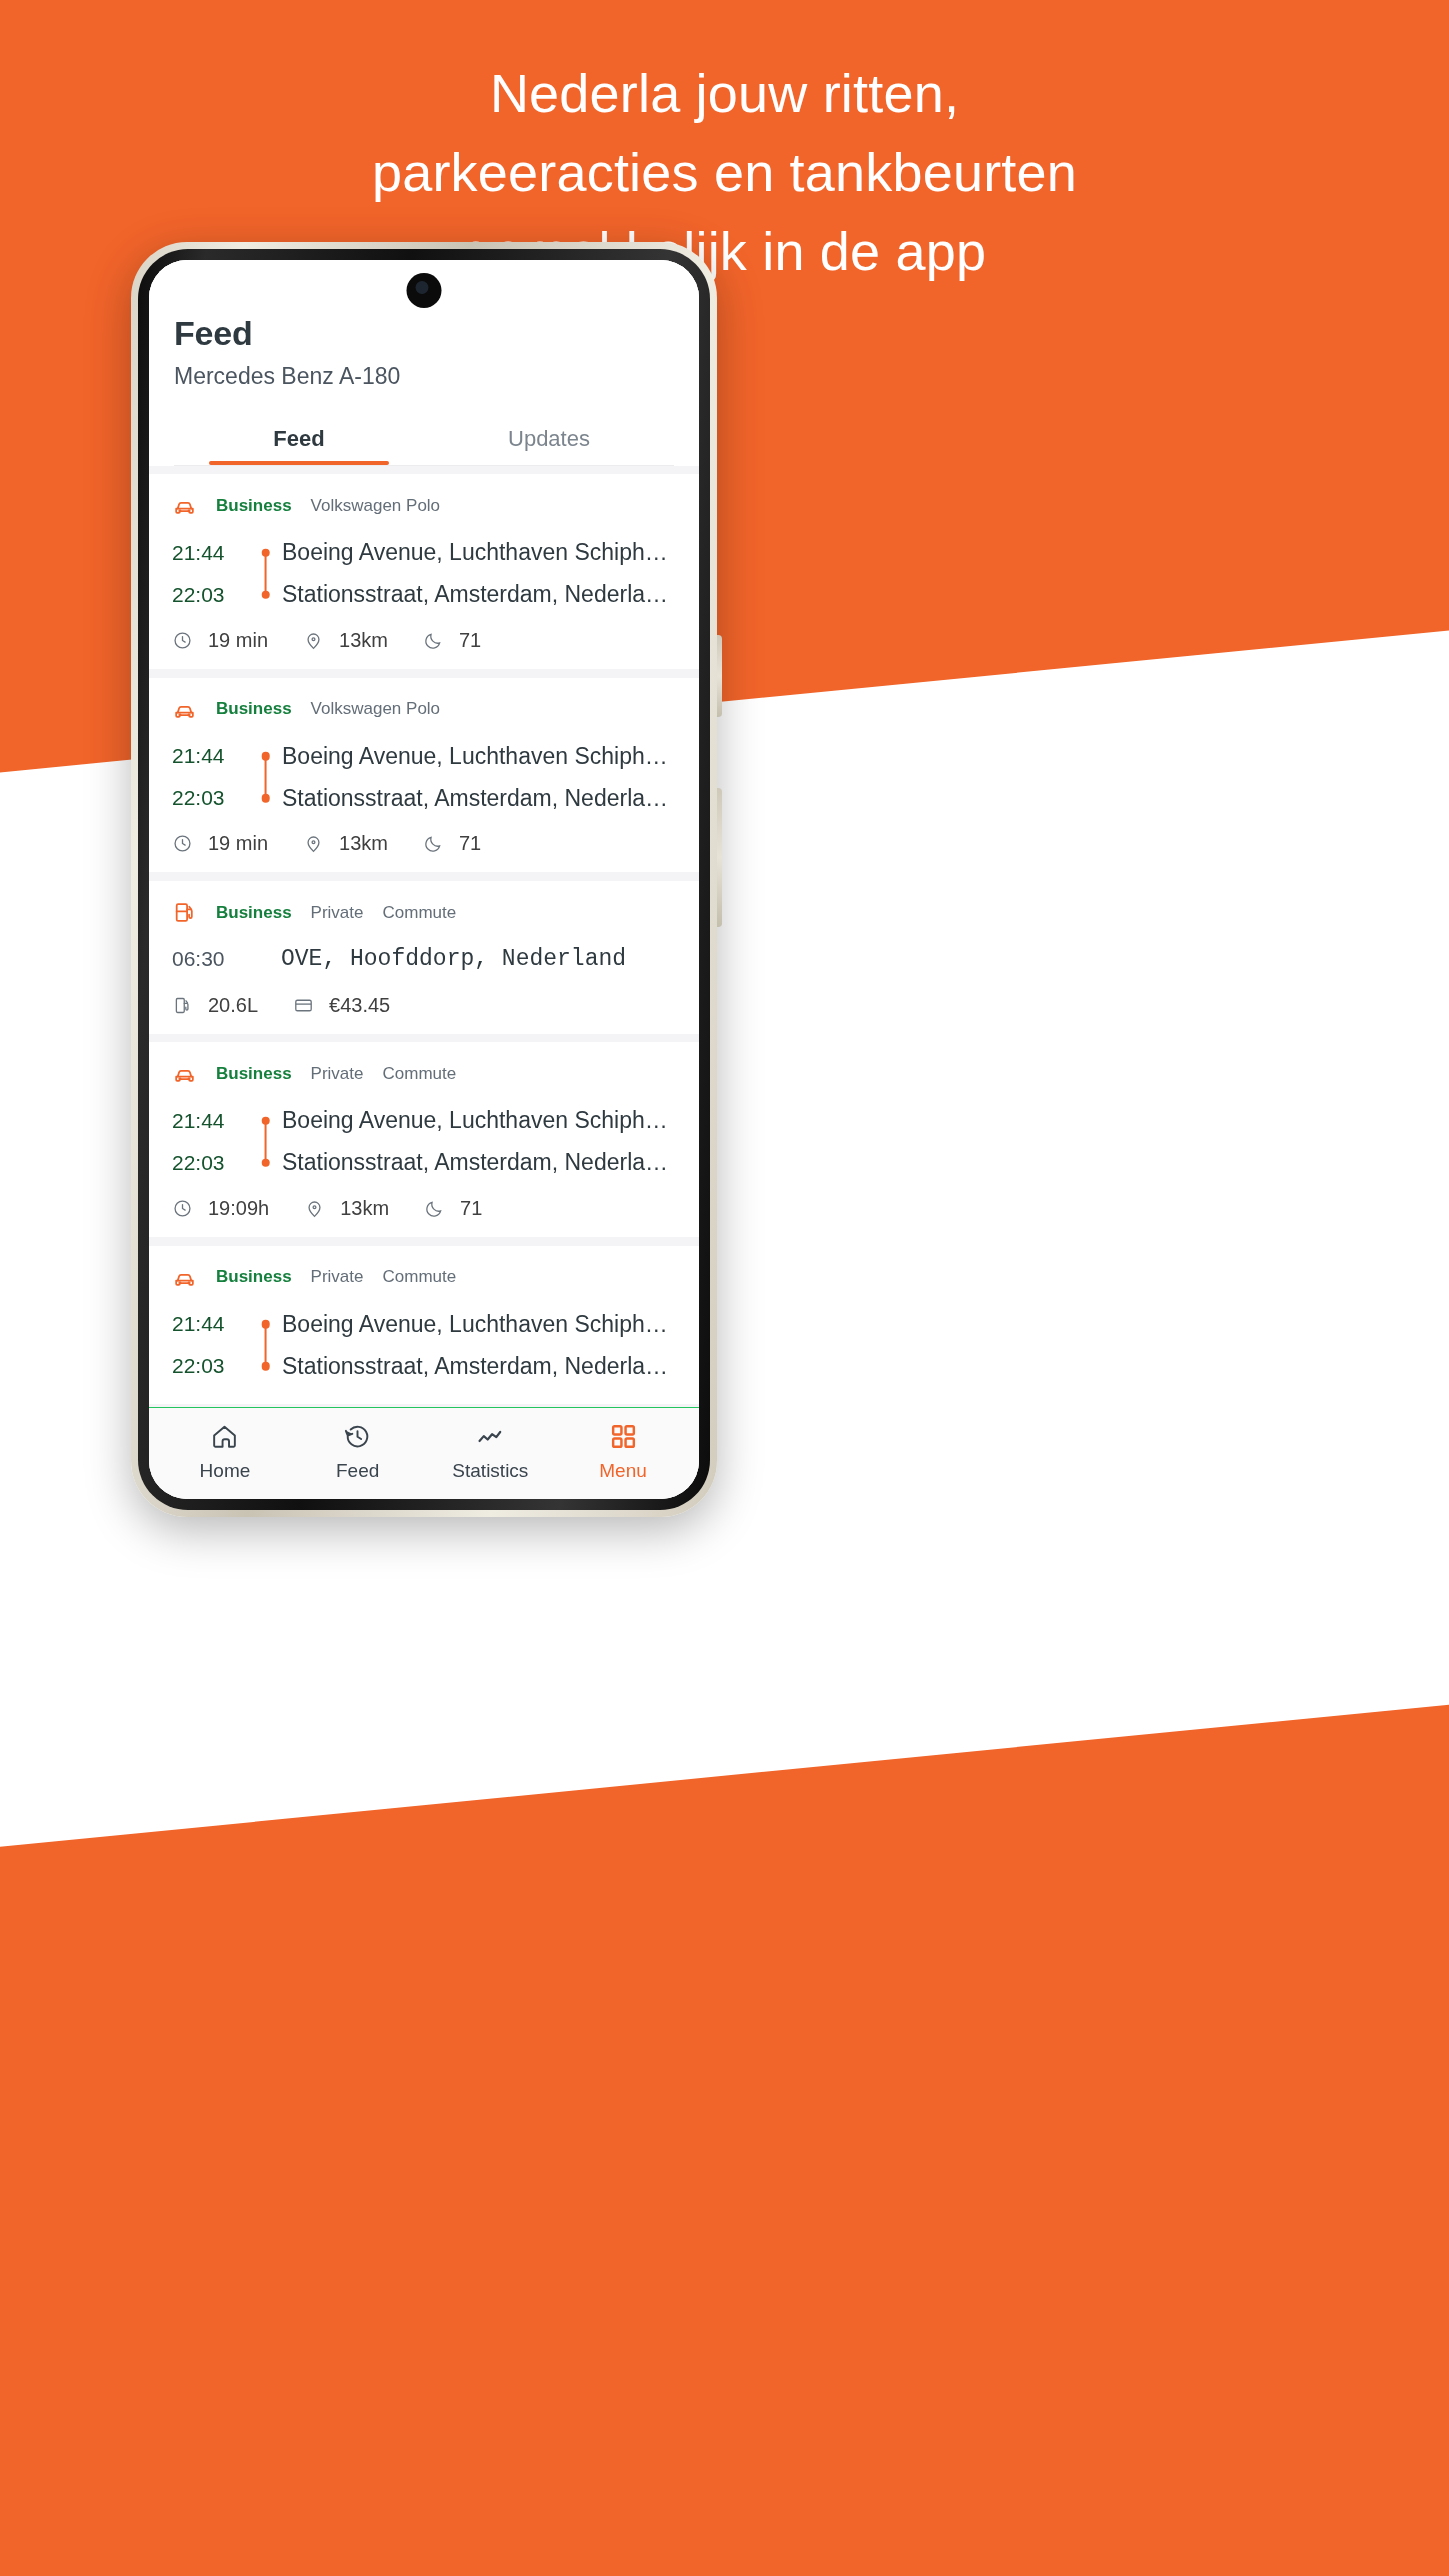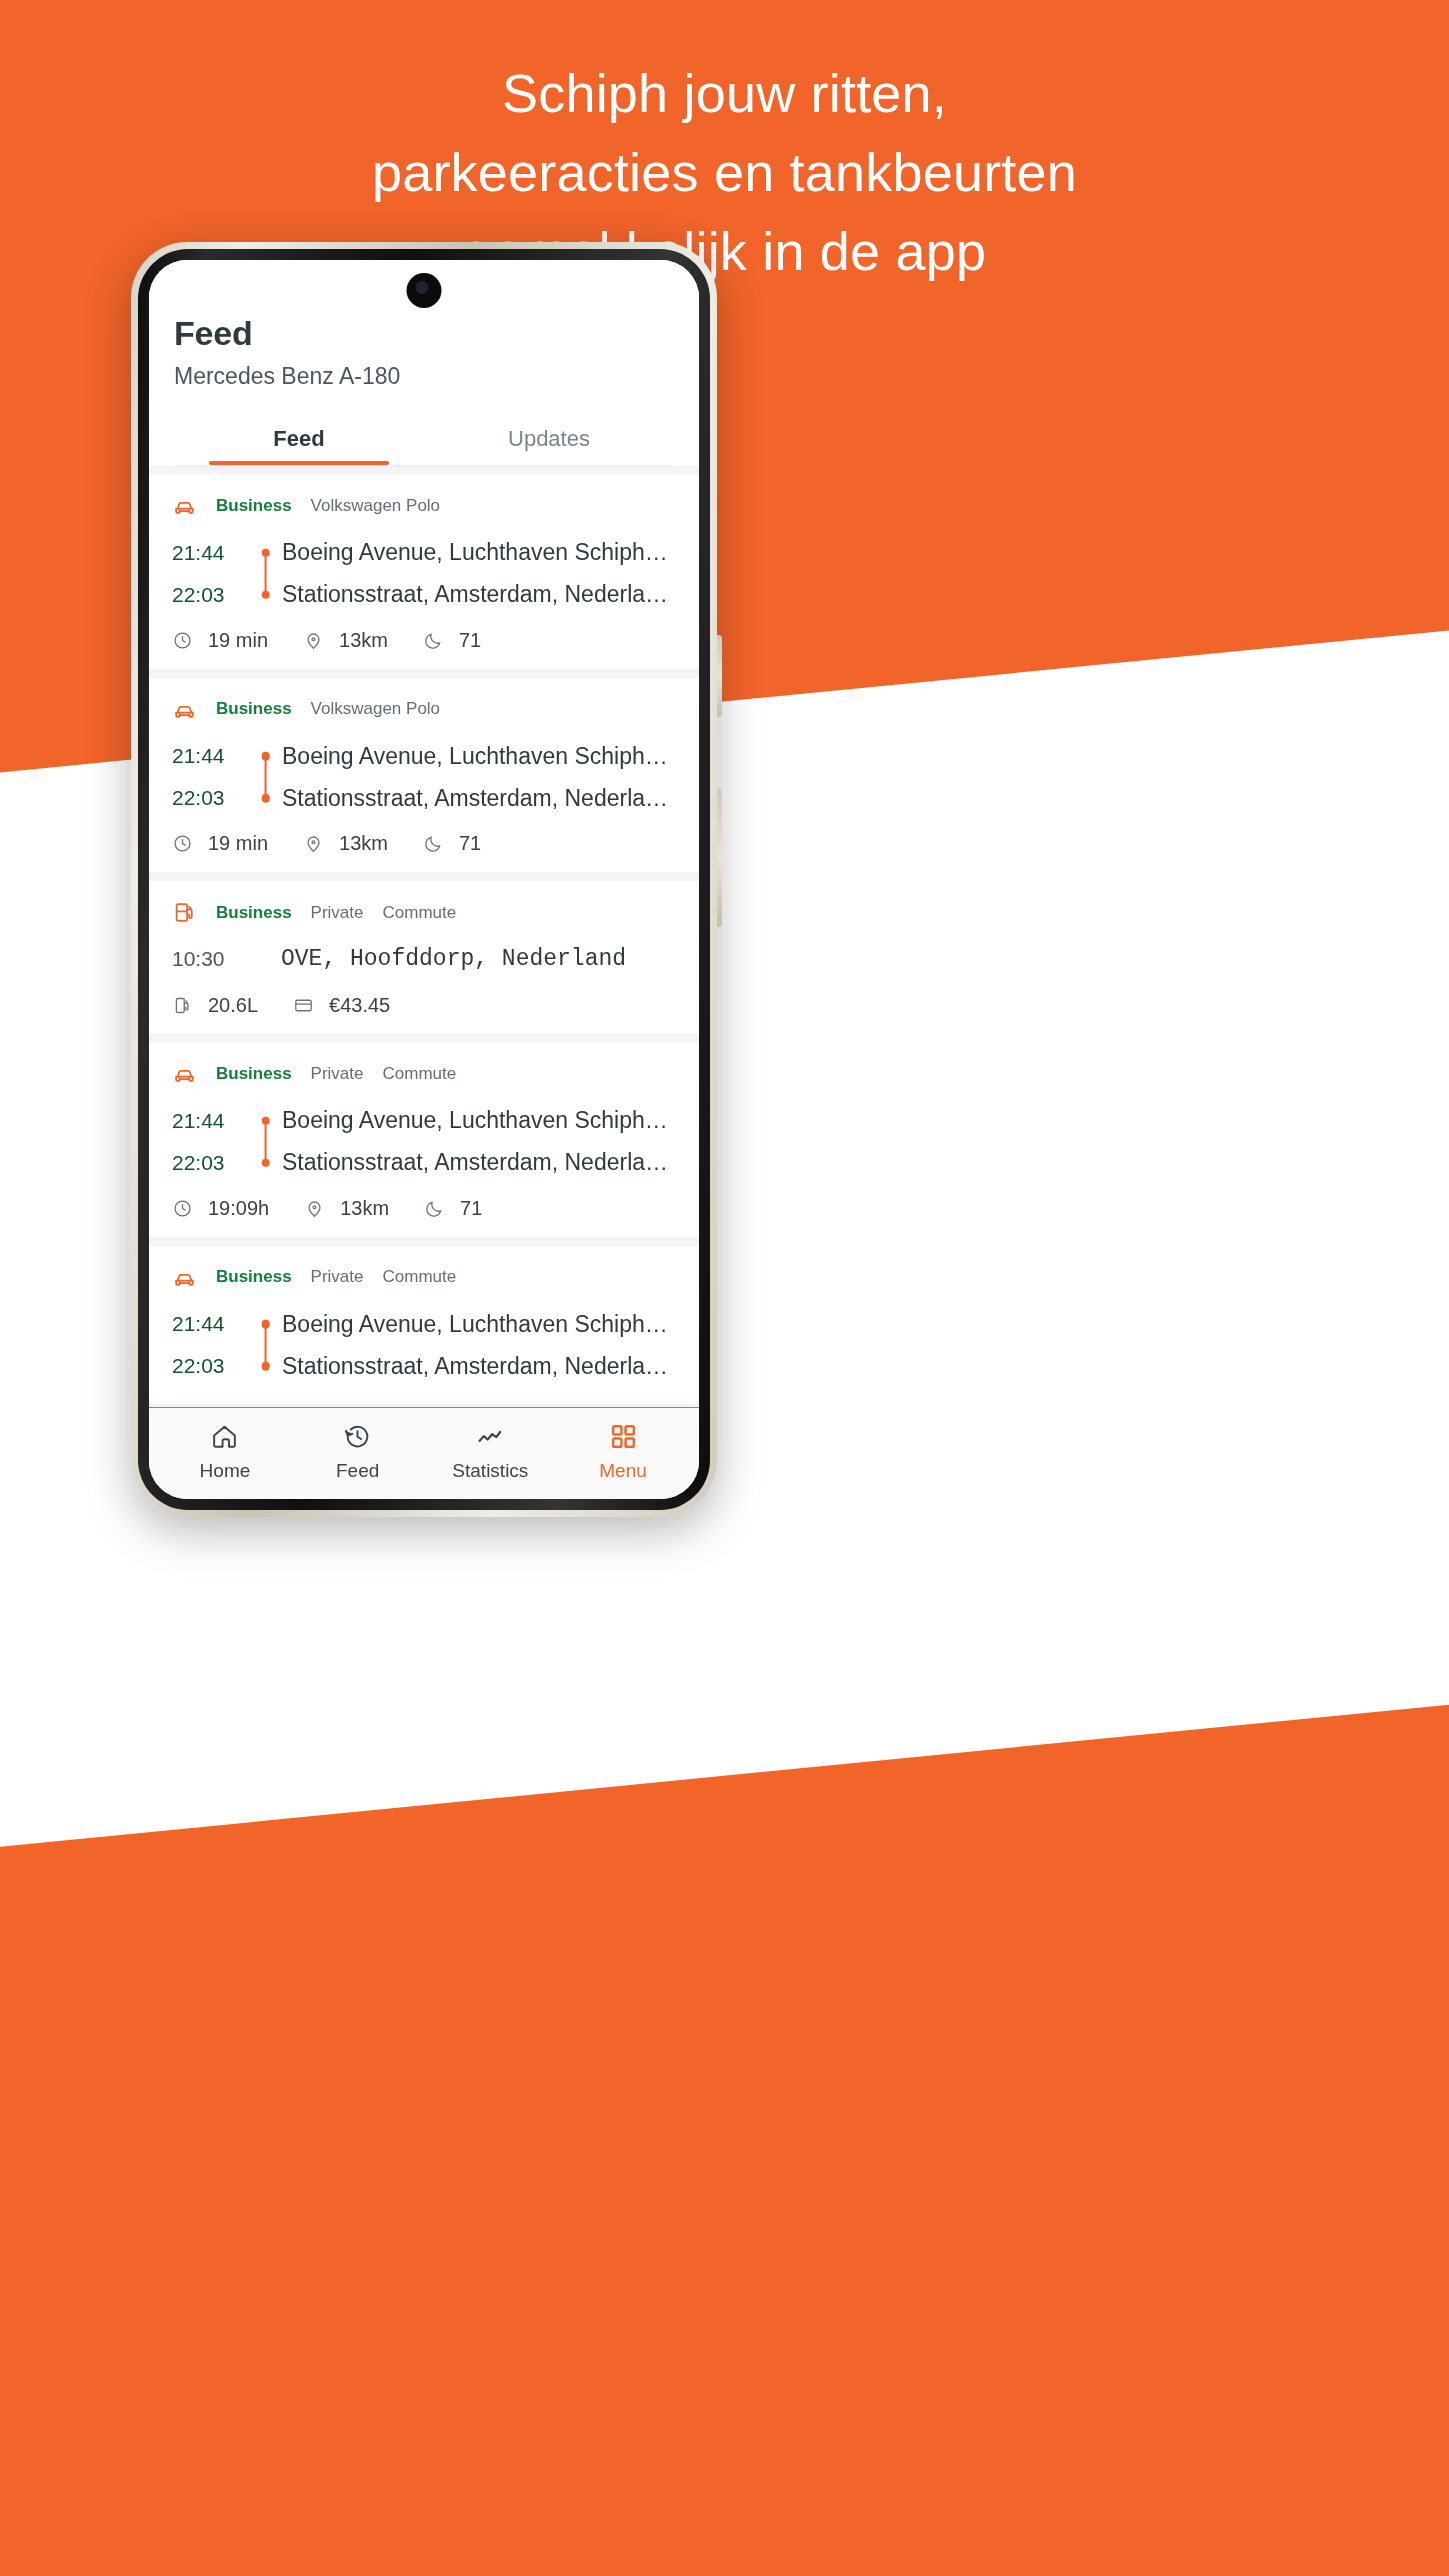--- a/index.html
+++ b/index.html
@@ -261,21 +261,21 @@
   .nav-item svg { display: block; }
 </style>
 </head>
 <body>
 
 <div class="bg-orange"></div>
 <div class="bg-white-band"></div>
 <div class="bg-orange-lower"></div>
 
 <div class="headline">
-  <span class="hl-line">Schiph jouw ritten,</span>
+  <span class="hl-line">Nederla jouw ritten,</span>
   <span class="hl-line">parkeeracties en tankbeurten</span>
   <span class="hl-line">gemakkelijk in de app</span>
 </div>
 
 <div class="phone">
   <div class="phone-outer"></div>
   <div class="side-btn b1"></div>
   <div class="side-btn b2"></div>
   <div class="phone-bezel"></div>
   <div class="phone-screen">
@@ -404,21 +404,21 @@
               <rect x="4.5" y="4" width="10" height="16" rx="1.4"></rect>
               <path d="M4.5 11h10"></path>
               <path d="M14.5 9h3a1.5 1.5 0 0 1 1.5 1.5V16a1.3 1.3 0 0 1-2.6 0v-2"></path>
               <path d="M16.6 6.4l1.8 2.4"></path>
             </svg>
             <span class="tag primary">Business</span>
             <span class="tag">Private</span>
             <span class="tag">Commute</span>
           </div>
           <div class="fuel-row">
-            <span class="fuel-time">10:30</span>
+            <span class="fuel-time">06:30</span>
             <span class="fuel-addr">OVE, Hoofddorp, Nederland</span>
           </div>
           <div class="card-stats">
             <span class="stat">
               <svg width="21" height="21" viewBox="0 0 24 24" fill="none" stroke="#6B747D" stroke-width="1.5" stroke-linecap="round" stroke-linejoin="round">
                   <rect x="5" y="4" width="9" height="16" rx="1.3"></rect>
                   <path d="M14 9.5h2.8a1.4 1.4 0 0 1 1.4 1.4V16a1.2 1.2 0 0 1-2.4 0v-2"></path>
                   <path d="M16 6.6l1.7 2.3"></path>
                 </svg>
               <span>20.6L</span>

